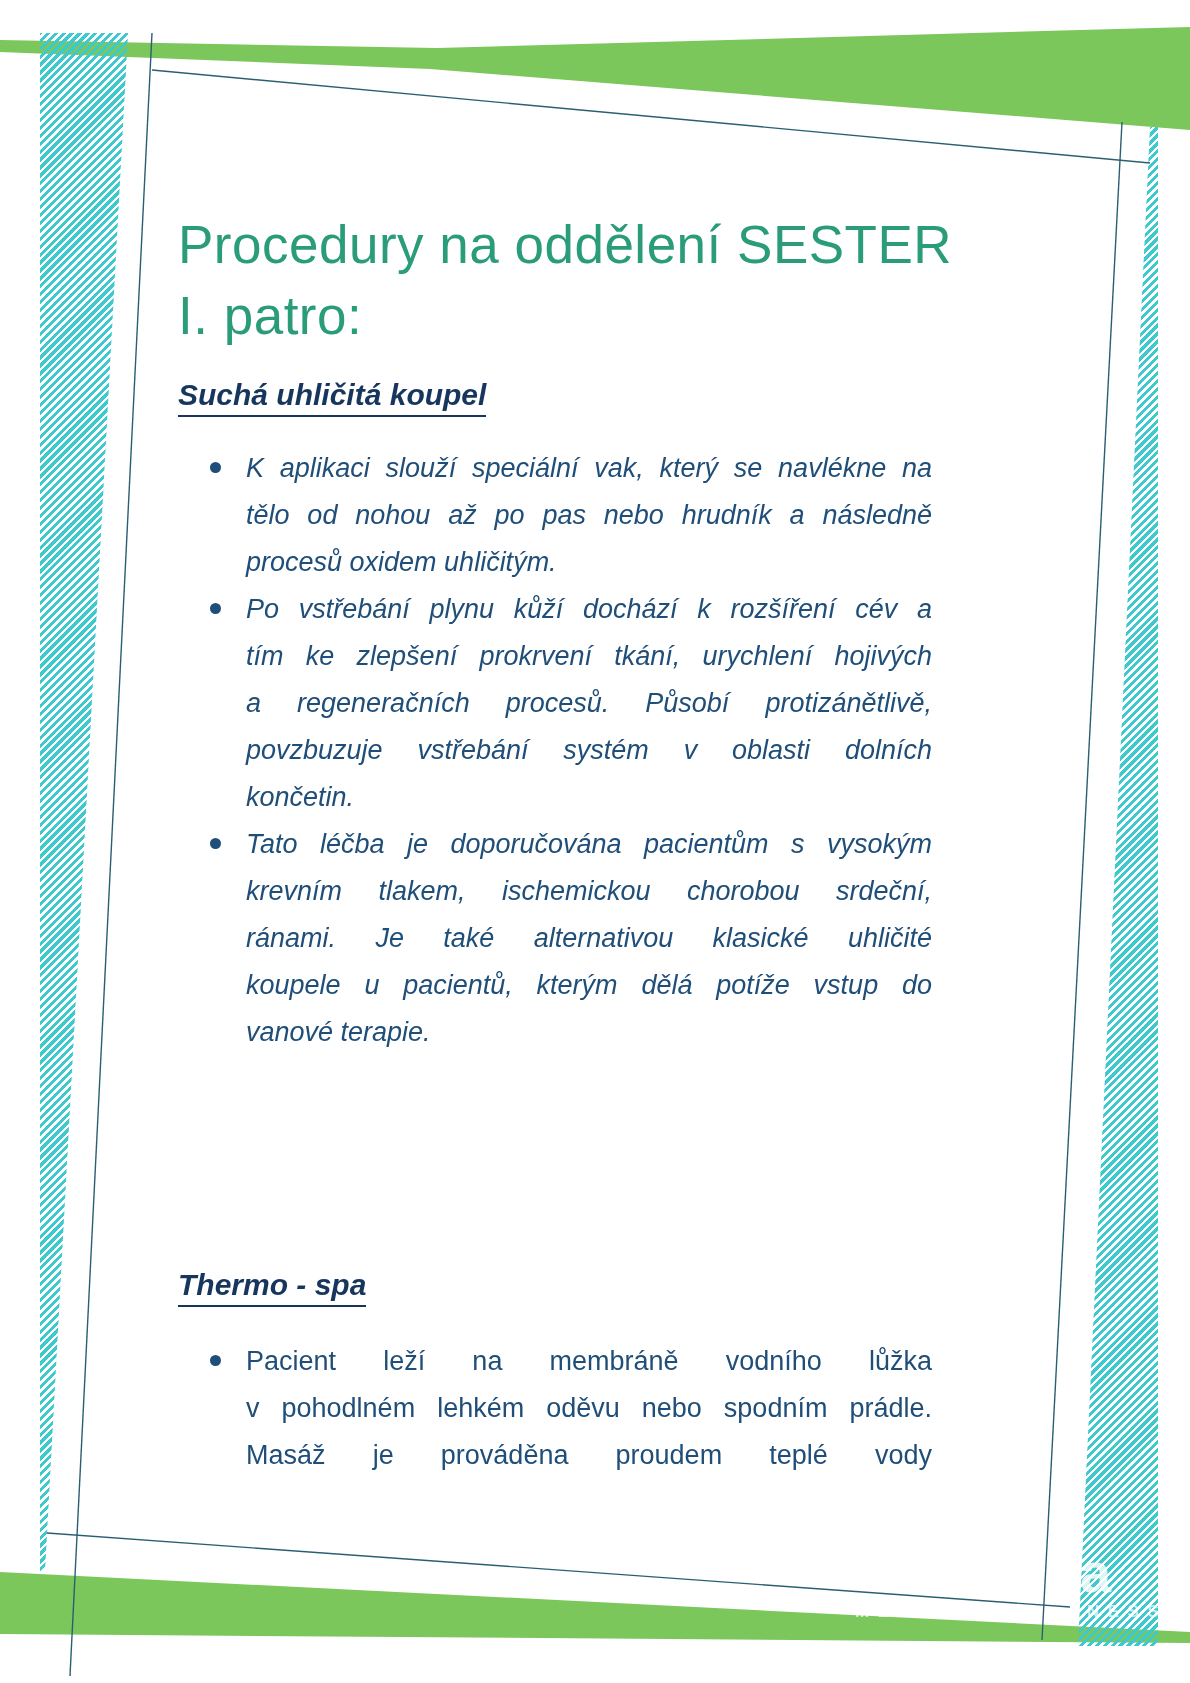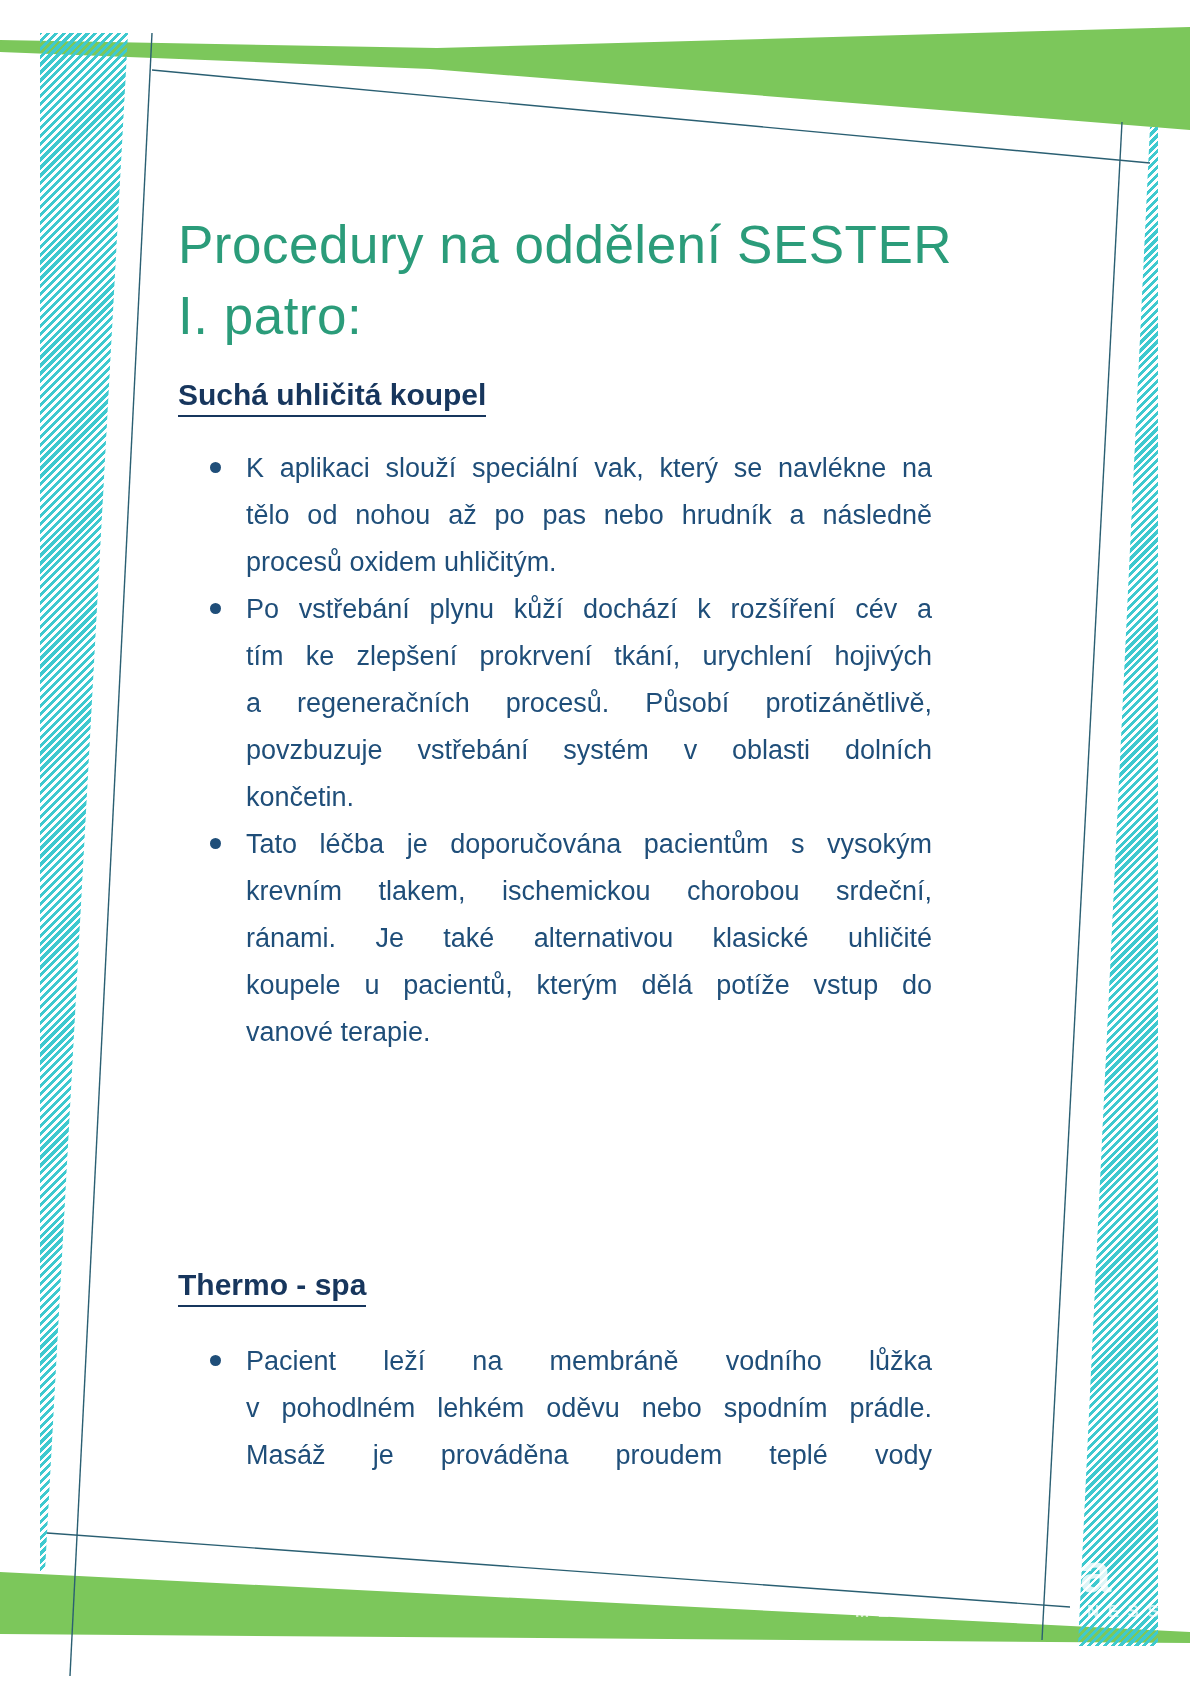--- a/index.html
+++ b/index.html
@@ -41,29 +41,29 @@
     font-size:17px;font-weight:bold;letter-spacing:8.5px;
     color:rgba(255,255,255,0.68);
   }
   
   .txt{position:absolute;z-index:5;}
   #doc-title{
     left:178px;top:196px;width:900px;
     color:#2b9c7a;font-size:53px;line-height:71px;letter-spacing:0.5px;margin-top:13px;
   }
   .sec-heading{
-    color:#17365d;font-size:30px;font-weight:bold;
+    color:#17365d;font-size:30px;font-weight:bold;font-style:italic;
   }
   .sec-heading .ul{
     display:inline-block;border-bottom:2.5px solid #17365d;padding-bottom:3px;
   }
   #sec1-heading{left:178px;top:378px;}
   #sec2-heading{left:178px;top:1268px;}
   .bullet-list{width:722px;}
-  #sec1-list{left:210px;top:445px;}
+  #sec1-list{left:210px;top:445px;font-style:italic;}
   #sec2-list{left:210px;top:1338px;}
   .bullet{display:flex;align-items:flex-start;}
   .bullet .marker{
     flex:0 0 36px;
   }
   .bullet .marker::before{
     content:"";display:block;width:11px;height:11px;border-radius:50%;
     background:#1f4e79;margin-top:17px;
   }
   .bullet .lines{flex:0 0 686px;width:686px;}

